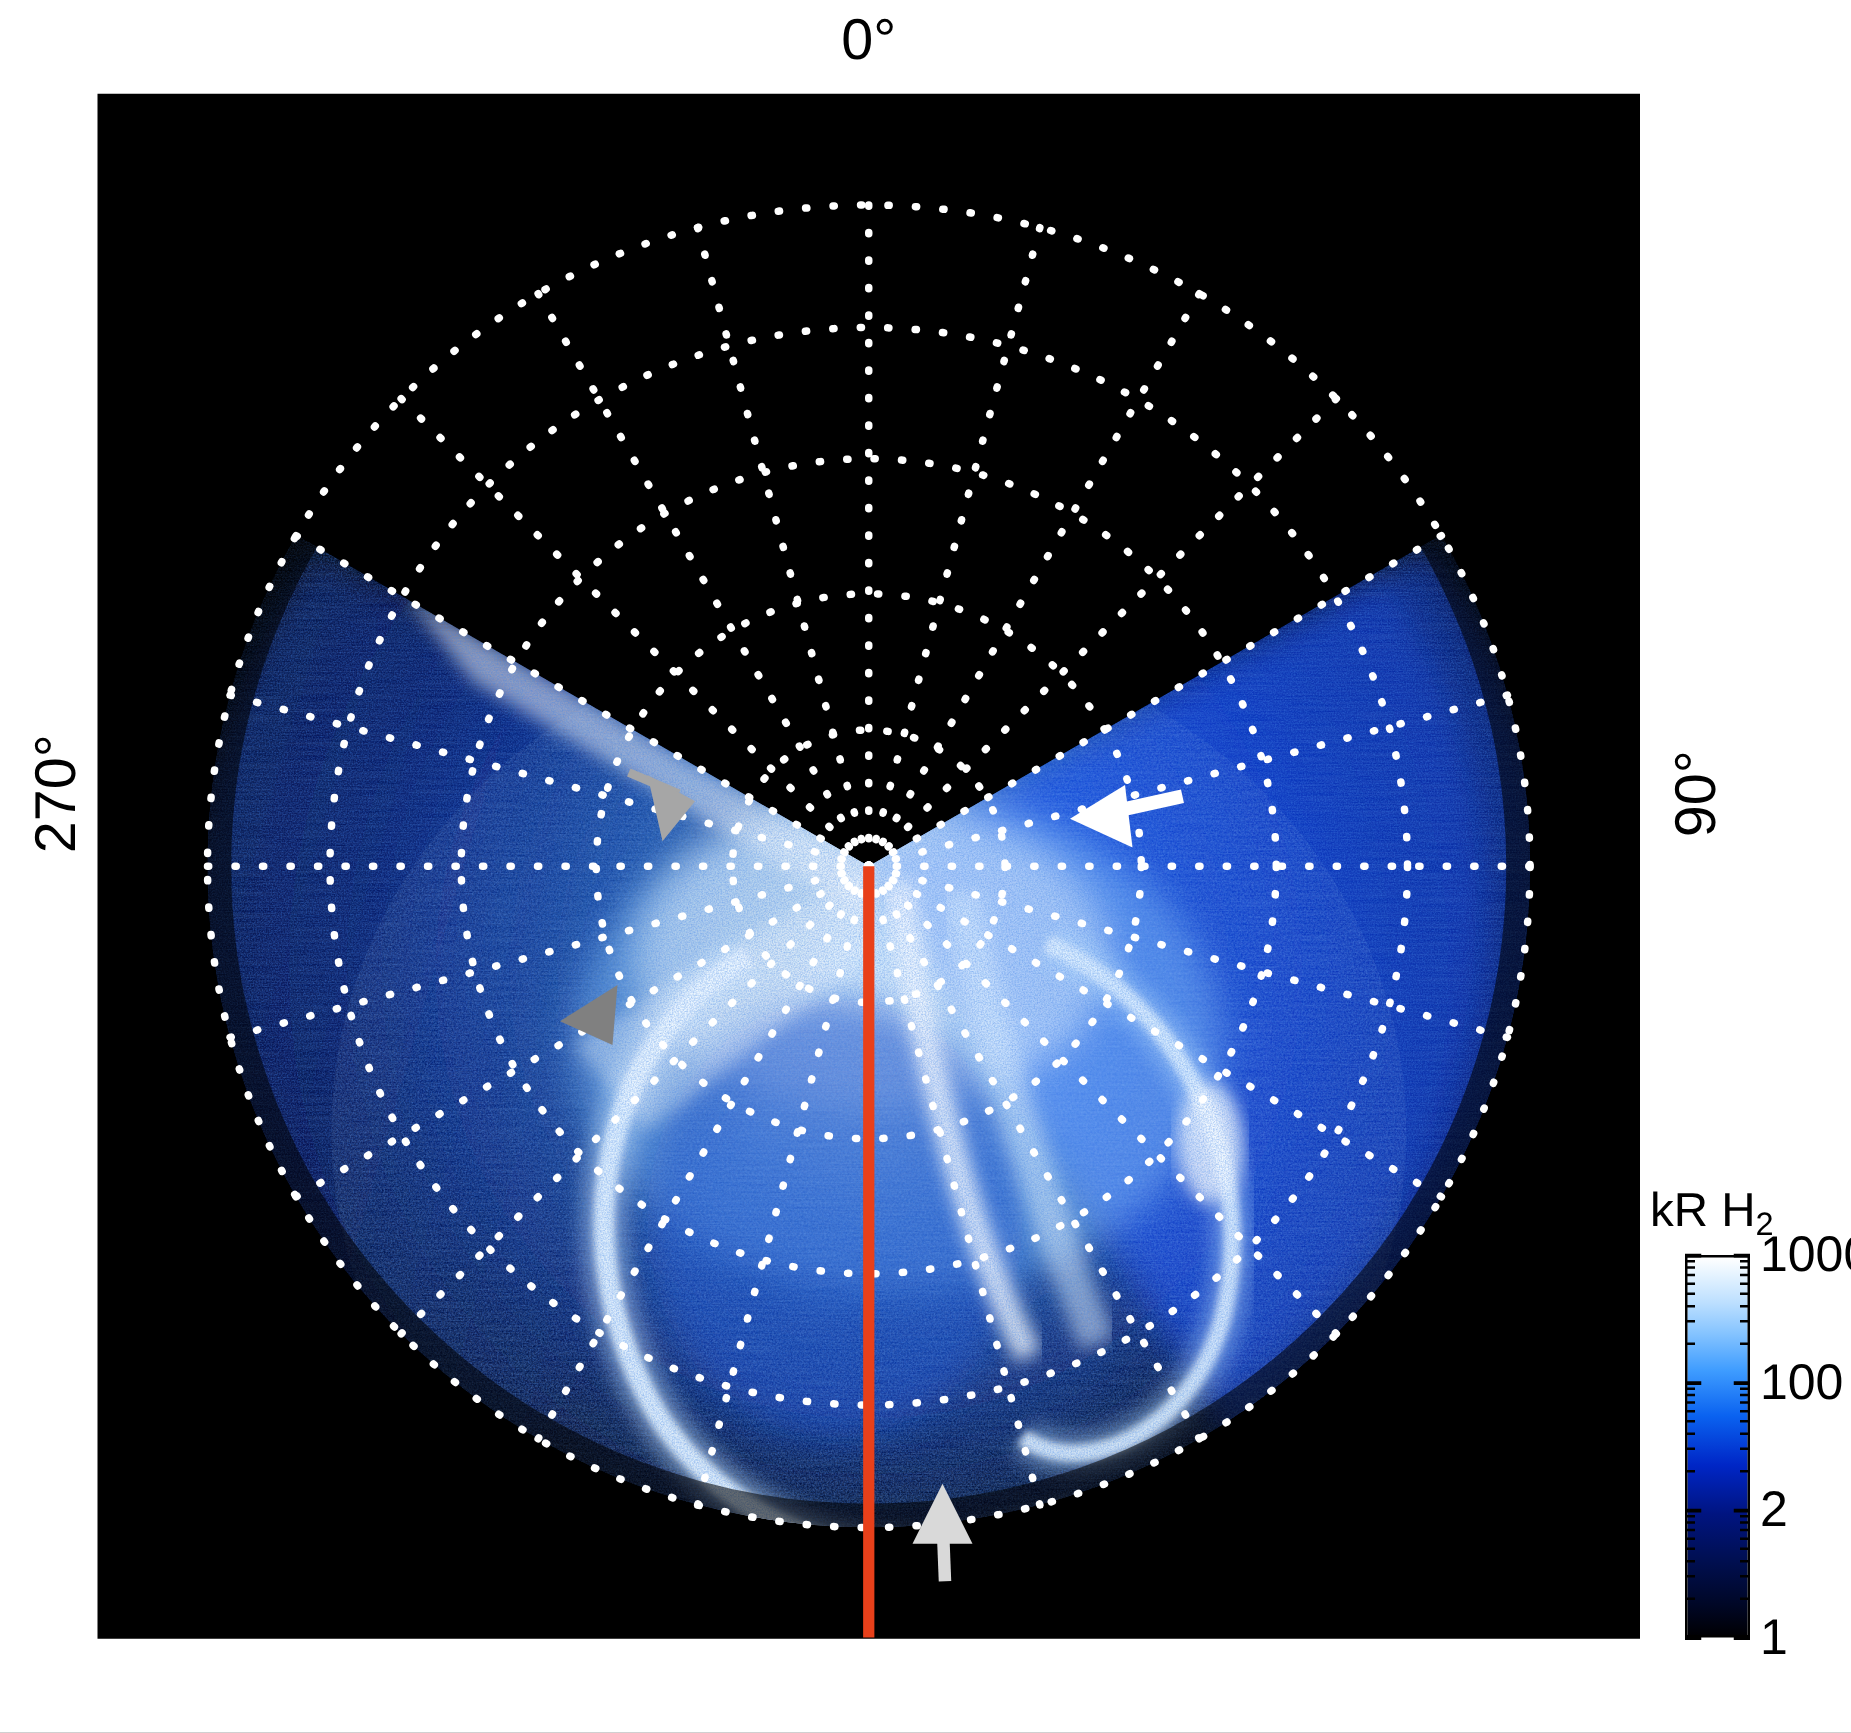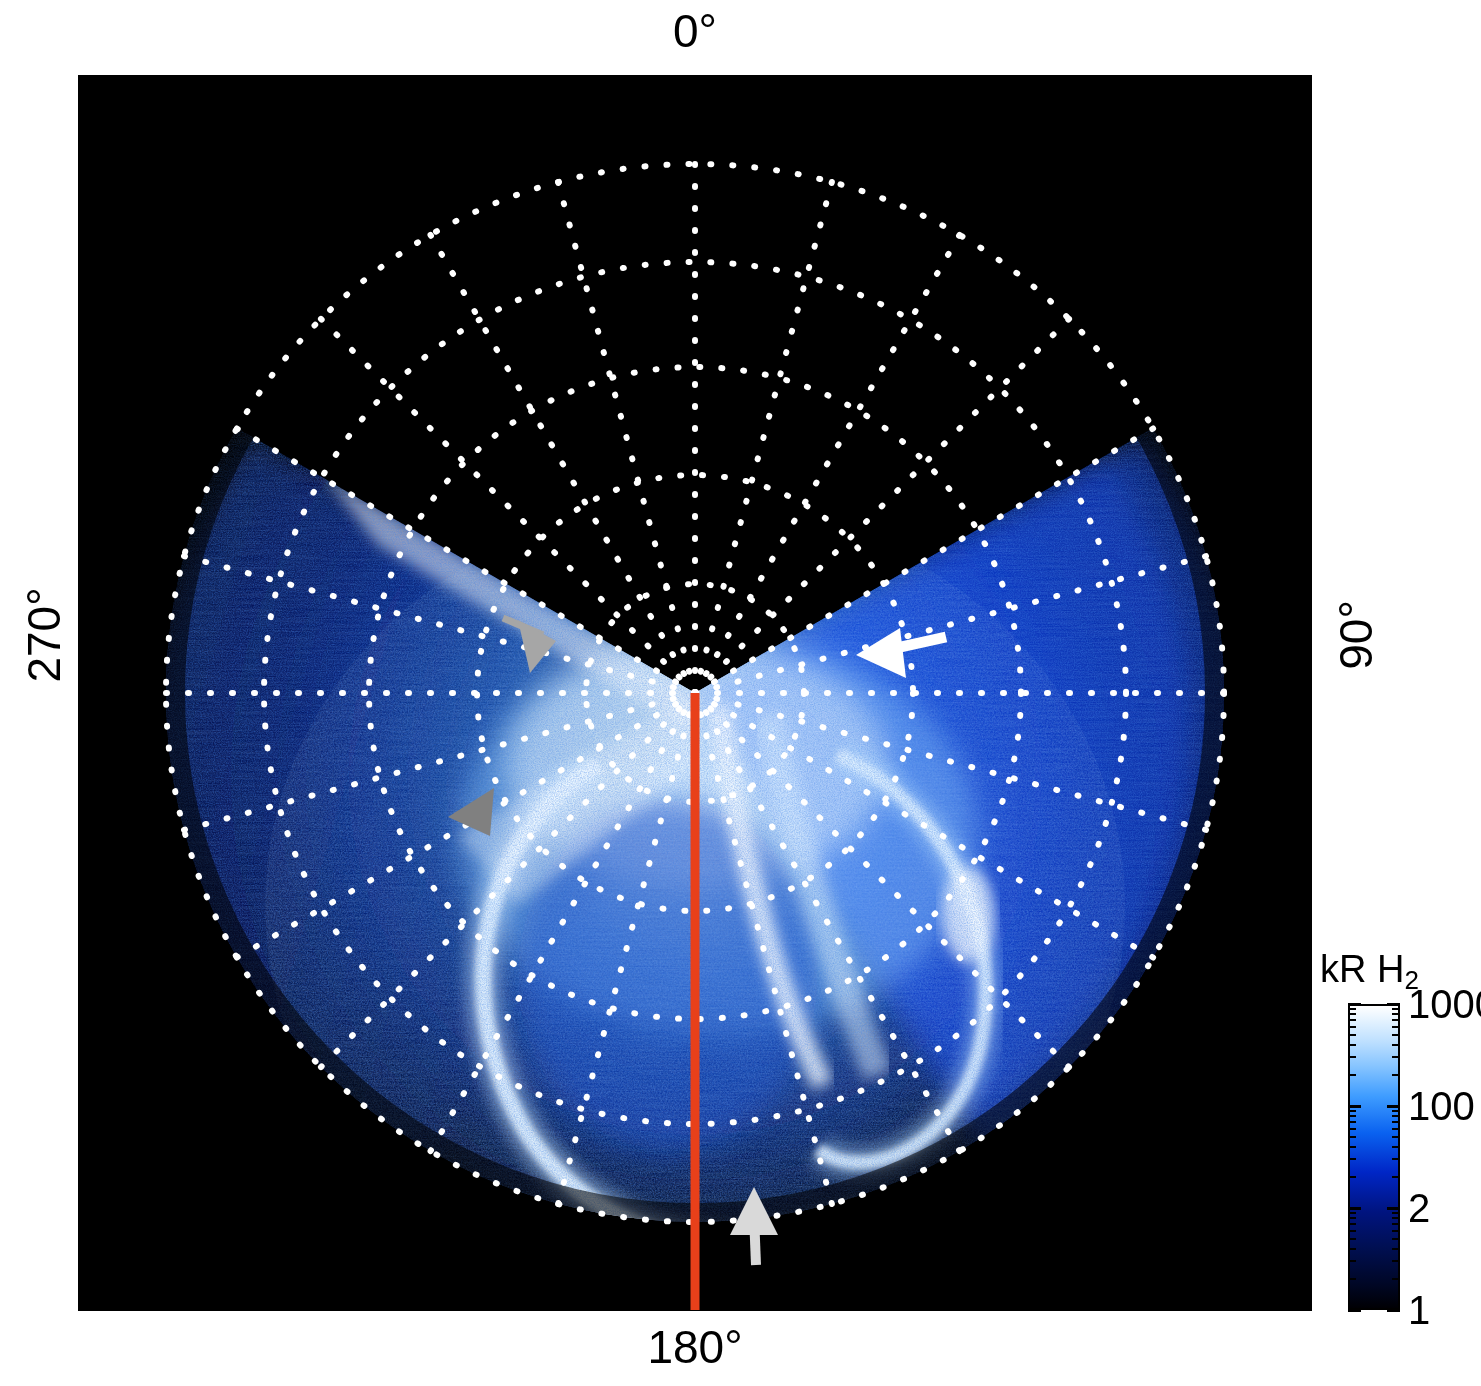--- a/index.html
+++ b/index.html
@@ -137,21 +137,20 @@
     white-space: nowrap;
     font-family: "Liberation Sans", sans-serif;
   }
 </style>
 </head>
 <body>
 
 <div id="figure-root">
 
   <div class="axis-label" id="label-0">0°</div>
-  <div class="axis-label" id="label-180">180°</div>
   <div class="axis-label" id="label-270">270°</div>
   <div class="axis-label" id="label-90">90°</div>
 
   <div id="plot-panel">
     <svg id="plot-svg" viewBox="0 0 1234 1236" xmlns="http://www.w3.org/2000/svg">
       <defs>
 
         <radialGradient id="fanGlow" cx="0.5" cy="0.5" r="0.5">
           <stop offset="0%" stop-color="#ffffff" stop-opacity="0.95"></stop>
           <stop offset="18%" stop-color="#cfe8ff" stop-opacity="0.85"></stop>

